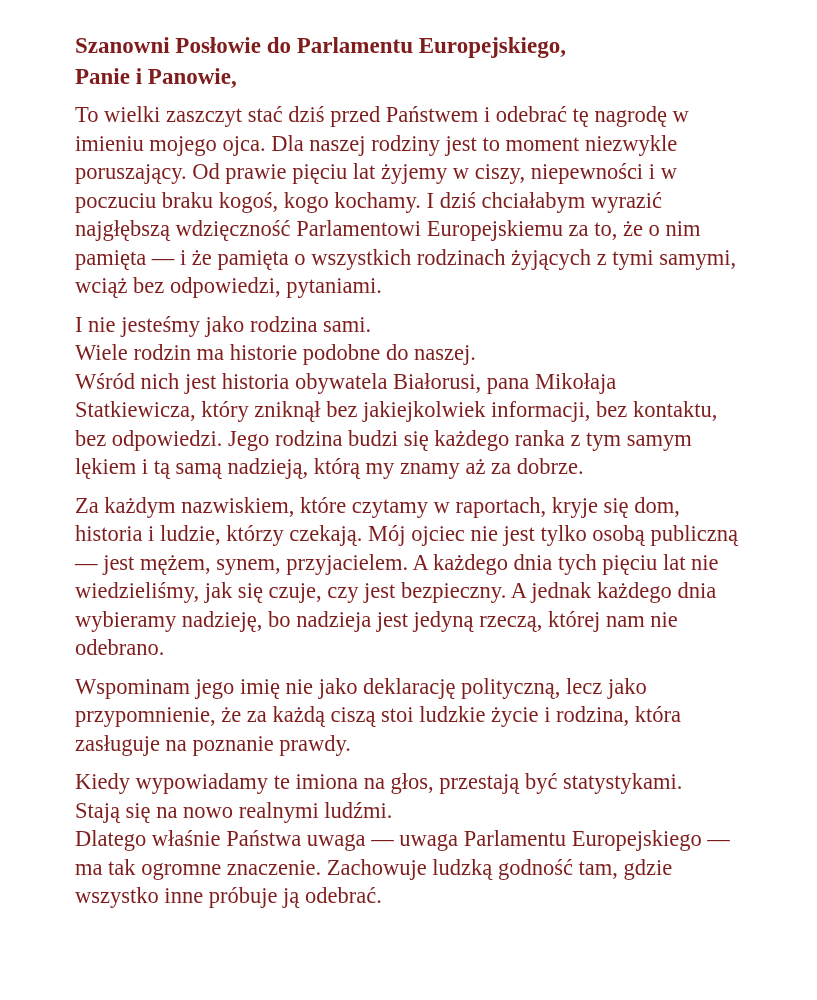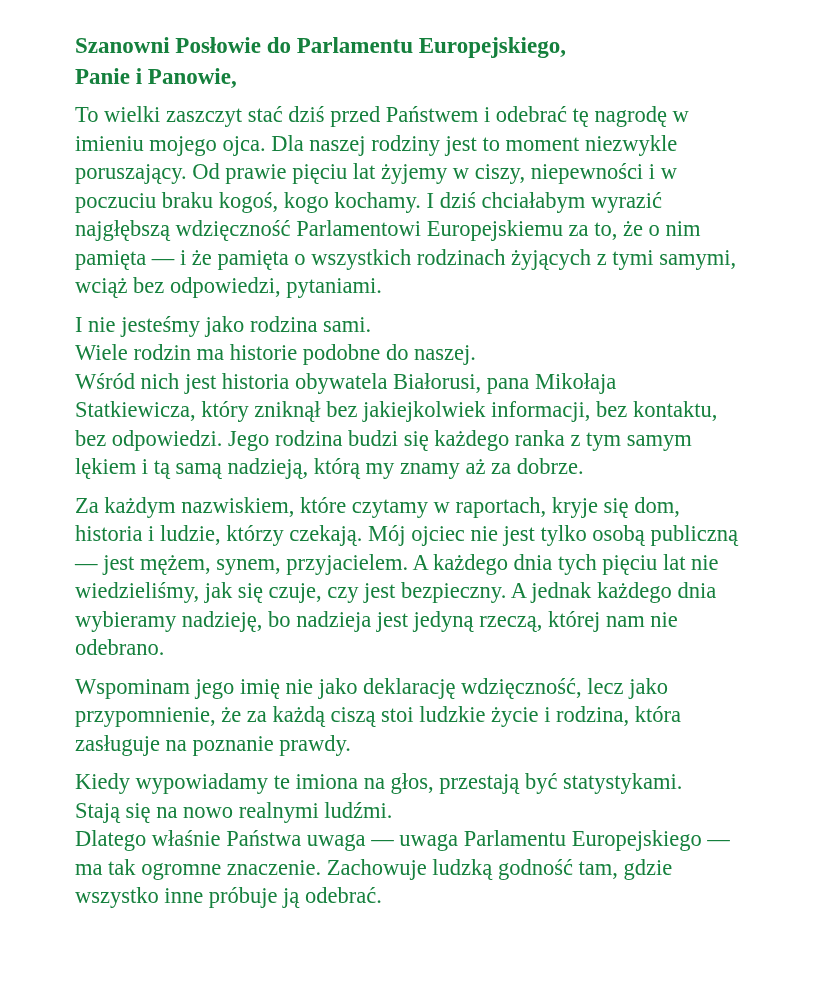--- a/index.html
+++ b/index.html
@@ -14,21 +14,21 @@
     overflow: hidden;
   }
   .doc {
     position: absolute;
     left: 75px;
     top: 30px;
     width: 672px;
     font-family: "Liberation Serif", "DejaVu Serif", serif;
     font-size: 22.5px;
     line-height: 28.5px;
-    color: #15803d;
+    color: #7f1d1d;
     text-align: left;
   }
   .doc-heading {
     font-size: 23px;
     font-weight: bold;
     line-height: 31px;
     margin: 0 0 9px 0;
     white-space: pre-line;
   }
   .doc-paragraph {
@@ -44,18 +44,18 @@
 Panie i Panowie,</h1>
 
   <p class="doc-paragraph">To wielki zaszczyt stać dziś przed Państwem i odebrać tę nagrodę w imieniu mojego ojca. Dla naszej rodziny jest to moment niezwykle poruszający. Od prawie pięciu lat żyjemy w ciszy, niepewności i w poczuciu braku kogoś, kogo kochamy. I dziś chciałabym wyrazić najgłębszą wdzięczność Parlamentowi Europejskiemu za to, że o nim pamięta — i że pamięta o wszystkich rodzinach żyjących z tymi samymi, wciąż bez odpowiedzi, pytaniami.</p>
 
   <p class="doc-paragraph">I nie jesteśmy jako rodzina sami.
 Wiele rodzin ma historie podobne do naszej.
 Wśród nich jest historia obywatela Białorusi, pana Mikołaja Statkiewicza, który zniknął bez jakiejkolwiek informacji, bez kontaktu, bez odpowiedzi. Jego rodzina budzi się każdego ranka z tym samym lękiem i tą samą nadzieją, którą my znamy aż za dobrze.</p>
 
   <p class="doc-paragraph">Za każdym nazwiskiem, które czytamy w raportach, kryje się dom, historia i ludzie, którzy czekają. Mój ojciec nie jest tylko osobą publiczną — jest mężem, synem, przyjacielem. A każdego dnia tych pięciu lat nie wiedzieliśmy, jak się czuje, czy jest bezpieczny. A jednak każdego dnia wybieramy nadzieję, bo nadzieja jest jedyną rzeczą, której nam nie odebrano.</p>
 
-  <p class="doc-paragraph">Wspominam jego imię nie jako deklarację wdzięczność, lecz jako przypomnienie, że za każdą ciszą stoi ludzkie życie i rodzina, która zasługuje na poznanie prawdy.</p>
+  <p class="doc-paragraph">Wspominam jego imię nie jako deklarację polityczną, lecz jako przypomnienie, że za każdą ciszą stoi ludzkie życie i rodzina, która zasługuje na poznanie prawdy.</p>
 
   <p class="doc-paragraph">Kiedy wypowiadamy te imiona na głos, przestają być statystykami.
 Stają się na nowo realnymi ludźmi.
 Dlatego właśnie Państwa uwaga — uwaga Parlamentu Europejskiego — ma tak ogromne znaczenie. Zachowuje ludzką godność tam, gdzie wszystko inne próbuje ją odebrać.</p>
 </div>
 
 </body></html>

